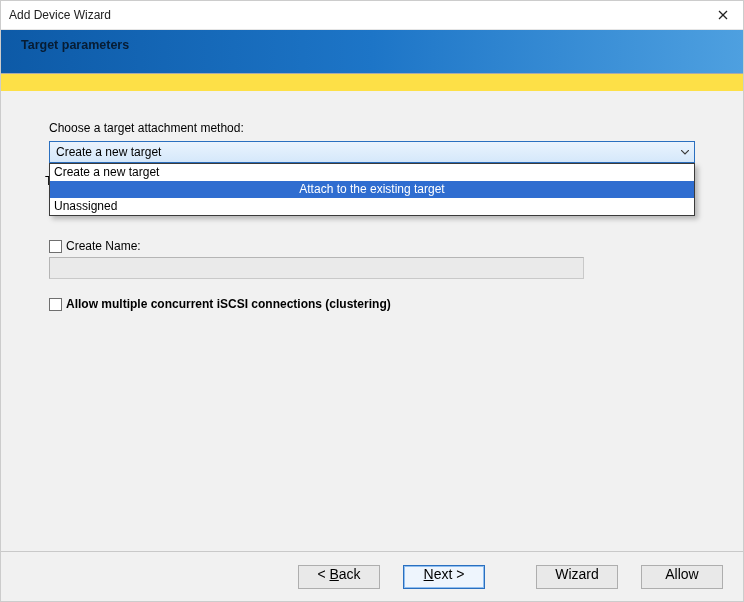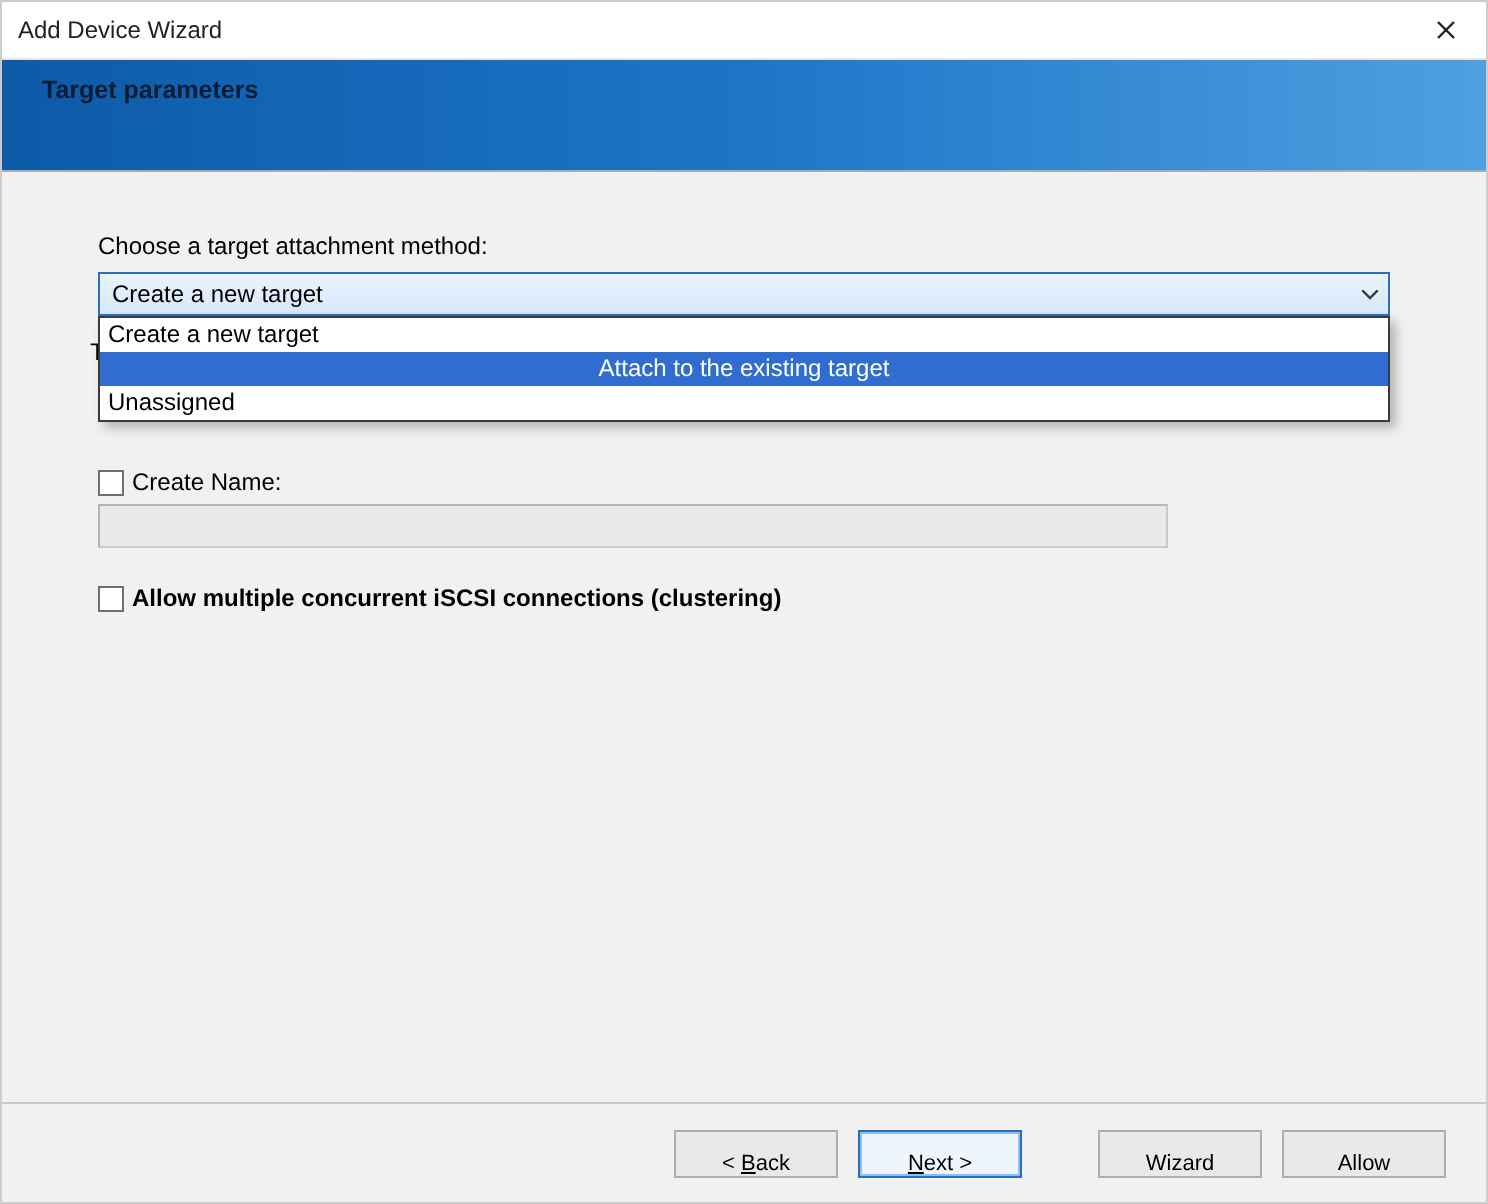--- a/index.html
+++ b/index.html
@@ -39,21 +39,21 @@
     height: 28px;
     display: flex;
     align-items: center;
     justify-content: center;
     font-size: 14px;
     color: #222;
     cursor: default;
   }
   
   .banner {
-    height: 56px;
+    height: 44px;
     background: linear-gradient(to right, #0d5aa7 0%, #1d75c7 50%, #4ea0e0 100%);
     color: #fff;
     padding: 8px 24px 6px 20px;
     box-sizing: border-box;
     border-bottom: 1px solid #aaa;
   }
   .banner .hdr {
     font-weight: bold;
     font-size: 12.5px;
     color: #0b1f3a;
@@ -68,20 +68,21 @@
     padding-left: 22px;
   }
 
   
   .content {
     flex: 1 1 auto;
     background: #f1f1f1;
     position: relative;
     padding: 30px 48px 0 48px;
     box-sizing: border-box;
+    margin-top: 17px;
   }
   .label {
     font-size: 12px;
     color: #000;
     margin-bottom: 6px;
   }
 
   
   .combo {
     position: relative;
@@ -187,27 +188,28 @@
     padding-right: 20px;
     gap: 10px;
     box-sizing: border-box;
   }
   .btn {
     min-width: 82px;
     height: 24px;
     background: #e9e9e9;
     border: 1px solid #aeaeae;
     box-sizing: border-box;
-    font-size: 11px;
-    color: #000;
-    display: flex;
-    align-items: flex-end;
+    font-size: 14px;
+    color: #000;
+    display: flex;
+    align-items: flex-start;
     justify-content: center;
     padding: 0 10px;
     cursor: default;
+    margin-left: 13px;
   }
   .btn.default {
     border: 1px solid #2a6fbf;
     box-shadow: inset 0 0 0 1px #8fbef0;
     background: #eef5fd;
   }
   .btn .u { text-decoration: underline; }
   .gap { width: 18px; }
 </style>
 </head>

